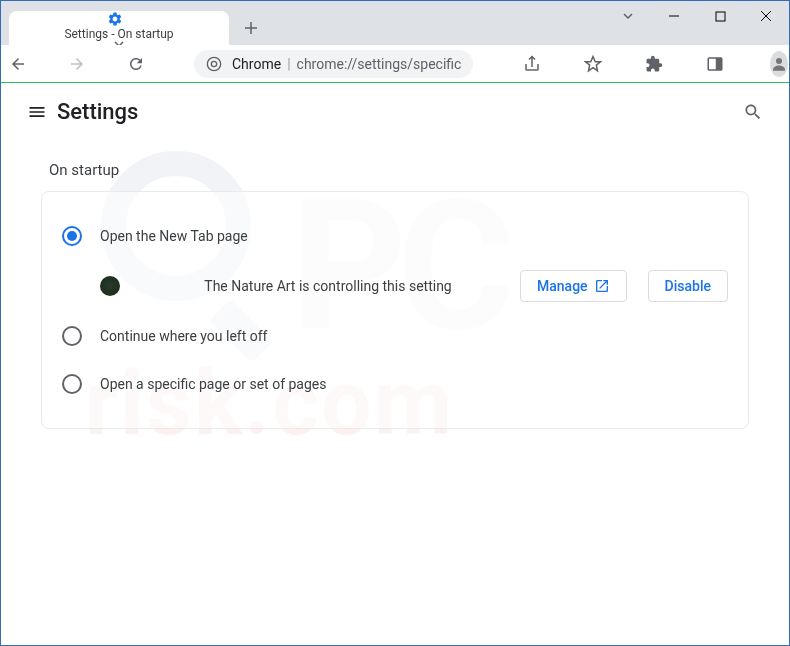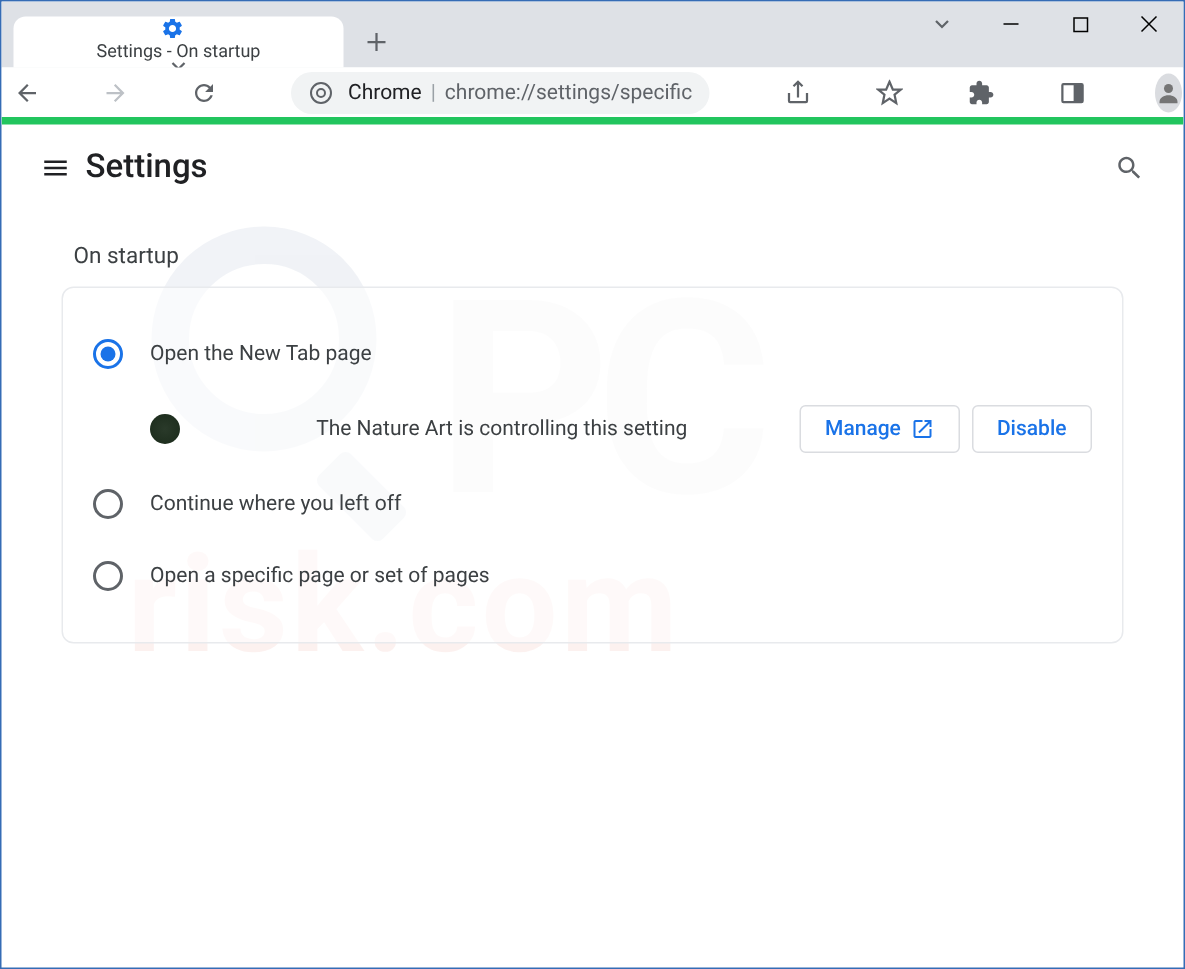--- a/index.html
+++ b/index.html
@@ -17,21 +17,21 @@
     .tab { background: #fff; height: 34px; margin-left: 8px; border-radius: 8px 8px 0 0; display: flex; align-items: center; padding: 0 10px; min-width: 220px; position: relative; flex-direction: column; }
     .tab-icon { width: 16px; height: 16px; margin-right: 8px; display: flex; align-items: center; justify-content: center; }
     .tab-title { font-size: 12px; color: #3c4043; flex: 1; }
     .tab-close { width: 16px; height: 16px; display: flex; align-items: center; justify-content: center; cursor: pointer; color: #5f6368; font-size: 14px; }
     .new-tab { width: 28px; height: 28px; display: flex; align-items: center; justify-content: center; margin-left: 8px; margin-bottom: 3px; color: #5f6368; font-size: 18px; cursor: pointer; border-radius: 50%; }
     .window-controls { position: absolute; right: 0; top: 0; display: flex; height: 30px; }
     .wc-btn { width: 46px; display: flex; align-items: center; justify-content: center; color: #3c4043; cursor: pointer; }
     .wc-caret { width: 46px; display: flex; align-items: center; justify-content: center; color: #5f6368; }
     
     
-    .addressbar { height: 38px; background: #fff; display: flex; align-items: center; padding: 0 8px; border-bottom: 5px solid #22c55e; position: relative; z-index: 2; gap: 41px; }
+    .addressbar { height: 38px; background: #fff; display: flex; align-items: center; padding: 0 8px; border-bottom: 1px solid #22c55e; position: relative; z-index: 2; gap: 41px; }
     .nav-btn { width: 32px; height: 32px; display: flex; align-items: center; justify-content: center; color: #5f6368; cursor: pointer; border-radius: 50%; }
     .nav-btn.disabled { color: #bdc1c6; cursor: default; }
     .omnibox { flex: 1; height: 28px; background: #f1f3f4; border-radius: 14px; display: flex; align-items: center; padding: 0 12px; margin: 0 8px; }
     .omni-icon { margin-right: 10px; color: #5f6368; display: flex; }
     .omni-prefix { font-size: 14px; color: #202124; }
     .omni-sep { color: #9aa0a6; margin: 0 6px; font-size: 14px; }
     .omni-url { font-size: 14px; color: #5f6368; }
     .toolbar-icon { width: 32px; height: 32px; display: flex; align-items: center; justify-content: center; color: #5f6368; cursor: pointer; border-radius: 50%; margin: 0 1px; }
     .avatar-icon { width: 26px; height: 26px; background: #dadce0; border-radius: 50%; display: flex; align-items: center; justify-content: center; margin: 0 4px; cursor: pointer; }
     
@@ -46,21 +46,21 @@
     .section-title { font-size: 15px; color: #3c4043; margin-bottom: 12px; margin-left: 8px; }
     .card { border: 1px solid #e8eaed; border-radius: 8px; background: rgba(255,255,255,0.6); padding: 20px 0; }
     .radio-row { display: flex; align-items: center; padding: 14px 20px; cursor: pointer; }
     .radio { width: 20px; height: 20px; border: 2px solid #5f6368; border-radius: 50%; margin-right: 18px; flex-shrink: 0; display: flex; align-items: center; justify-content: center; }
     .radio.selected { border-color: #1a73e8; }
     .radio.selected::after { content: ''; width: 10px; height: 10px; background: #1a73e8; border-radius: 50%; }
     .radio-label { font-size: 14px; color: #3c4043; }
     .ext-row { display: flex; align-items: center; padding: 10px 20px 10px 58px; }
     .ext-icon { width: 20px; height: 20px; border-radius: 50%; background: radial-gradient(circle, #2a3a2a, #1a2a1a); margin-right: 16px; flex-shrink: 0; }
     .ext-text { font-size: 14px; color: #3c4043; flex: 1; text-align: center; }
-    .ext-btns { display: flex; gap: 8px; align-items: flex-end; }
+    .ext-btns { display: flex; gap: 21px; align-items: flex-end; }
     .btn { border: 1px solid #dadce0; background: #fff; border-radius: 4px; padding: 7px 16px; font-size: 14px; color: #1a73e8; cursor: pointer; display: flex; align-items: center; gap: 6px; font-weight: 500; }
     .btn svg { width: 16px; height: 16px; }
   </style>
 </head>
 <body>
 
 <div class="watermark">
   <div class="wm-circle"></div>
   <div class="wm-handle"></div>
   <div class="wm-text1">PC</div>

